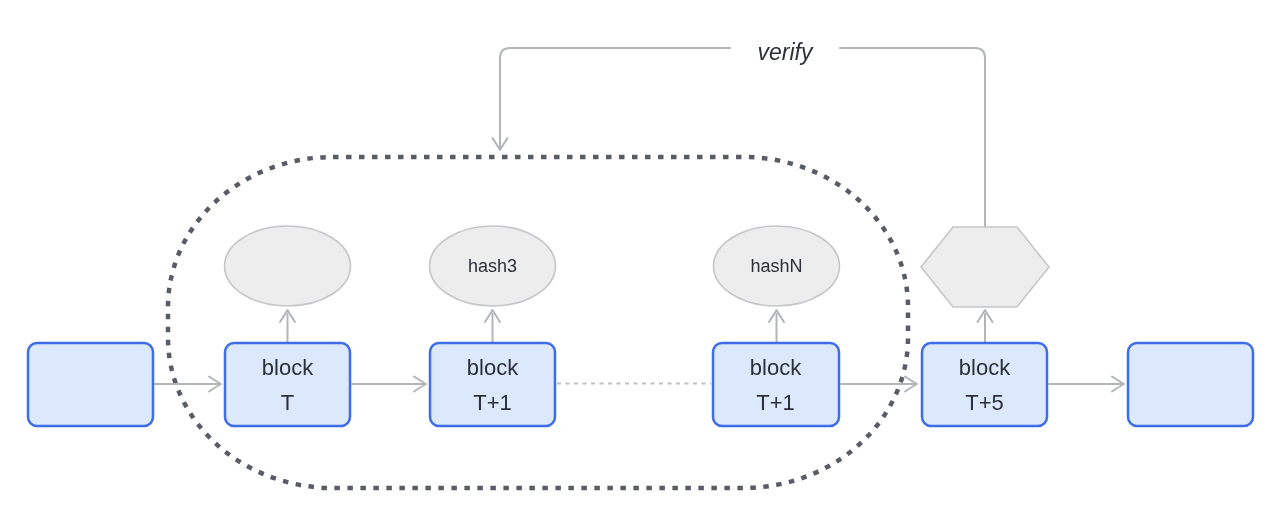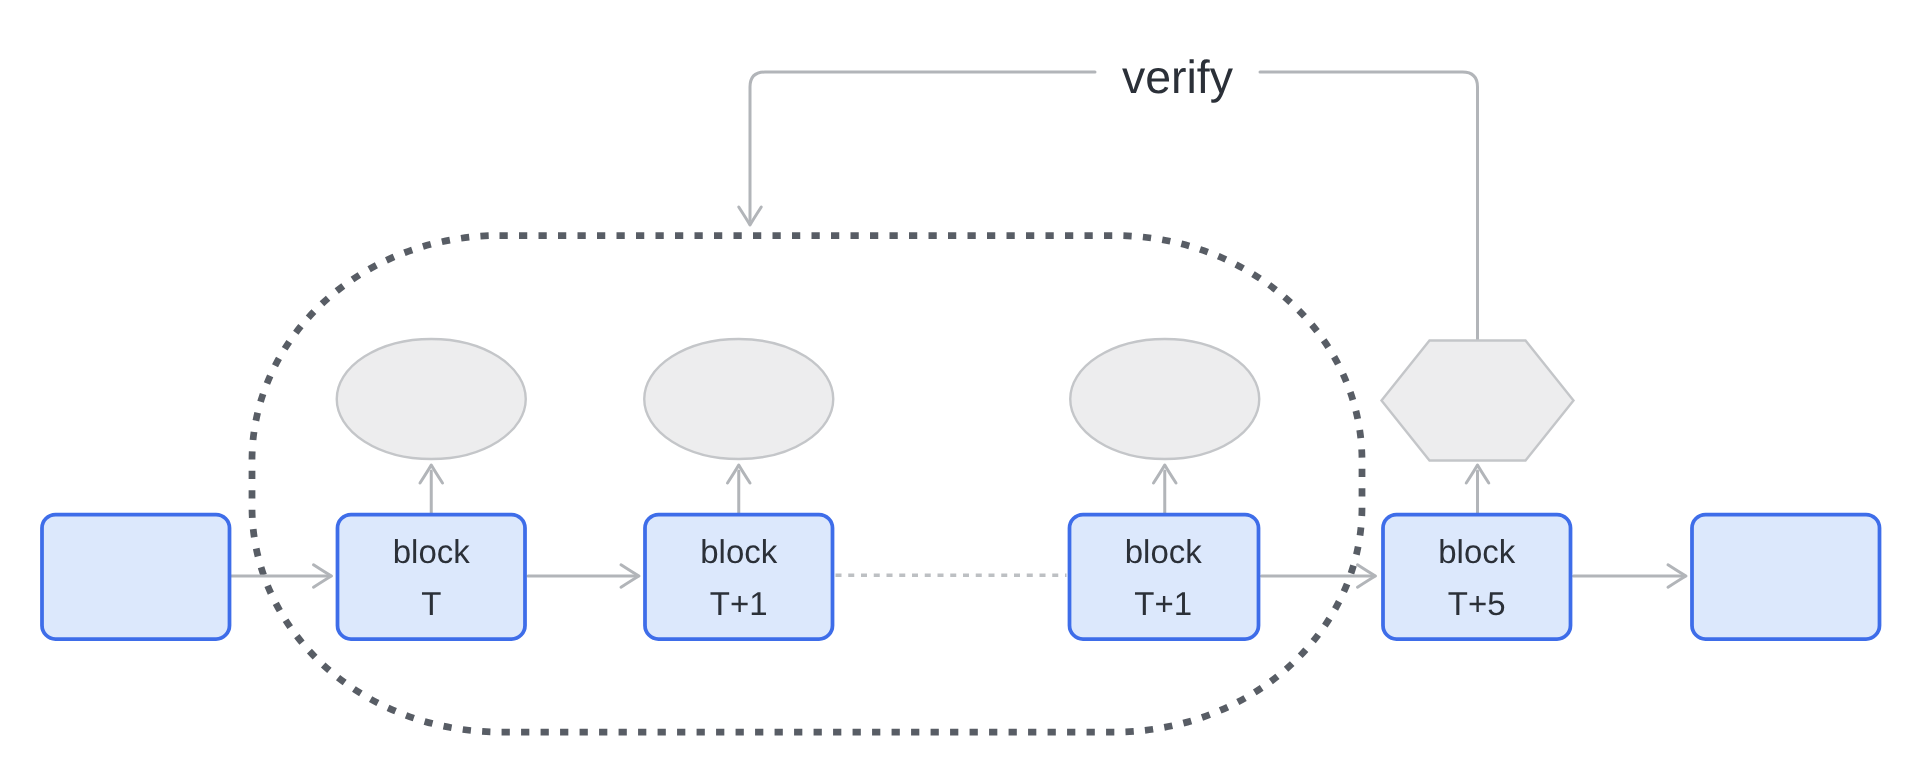--- a/index.html
+++ b/index.html
@@ -19,21 +19,21 @@
   .capsule{fill:none;stroke:var(--capsule,#585d65);stroke-width:4.5;stroke-dasharray:5.5 7.5;}
   
   .lbl{
     position:absolute;display:flex;flex-direction:column;
     align-items:center;justify-content:center;text-align:center;
     color:var(--text,#2b3038);
   }
   .block-lbl{width:125px;height:83px;font-size:22px;line-height:35px;}
   .hash-lbl{width:121px;height:60px;font-size:18px;line-height:25px;}
   .proof-lbl{width:100px;height:30px;font-size:19px;line-height:22px;}
-  .verify-lbl{width:110px;height:28px;font-size:31px;line-height:28px;}
+  .verify-lbl{width:110px;height:28px;font-size:23px;line-height:28px;font-style:italic;}
   .lbl span:empty{display:none;}
 </style>
 </head>
 <body>
 
 <div class="canvas">
 
   <svg width="1280" height="513" viewBox="0 0 1280 513">
 
     <rect class="capsule" x="168" y="157" width="740" height="331" rx="165" ry="150"></rect>
@@ -90,20 +90,28 @@
     <rect class="block-rect" x="430" y="343" width="125" height="83" rx="9"></rect>
     <rect class="block-rect" x="713" y="343" width="126" height="83" rx="9"></rect>
     <rect class="block-rect" x="922" y="343" width="125" height="83" rx="9"></rect>
     <rect class="block-rect" x="1128" y="343" width="125" height="83" rx="9"></rect>
   </svg>
 
   <div class="lbl verify-lbl" style="left:730px;top:38px;">
     <span>verify</span>
   </div>
 
+  <div class="lbl hash-lbl" style="left:432px;top:236px;">
+    <span>hash3</span>
+
+  </div>
+  <div class="lbl hash-lbl" style="left:716px;top:236px;">
+    <span>hashN</span>
+
+  </div>
 
 
   <div class="lbl block-lbl" style="left:28px;top:343px;">
     
     
   </div>
   <div class="lbl block-lbl" style="left:225px;top:343px;">
     <span>block</span>
     <span>T</span>
   </div>

